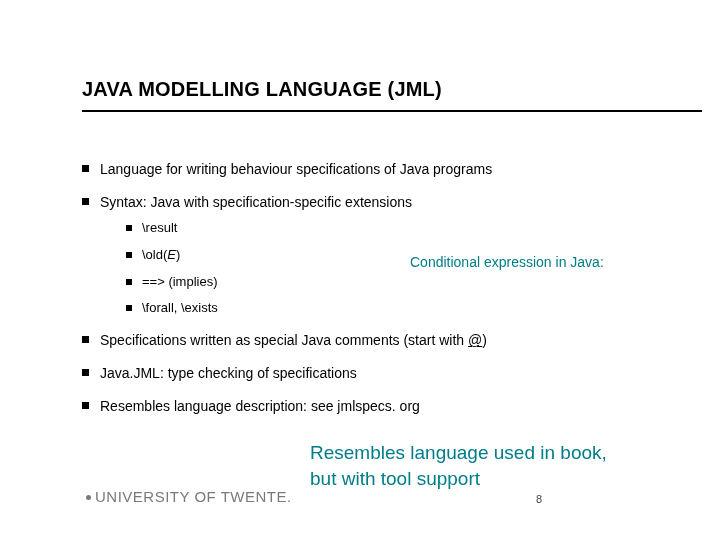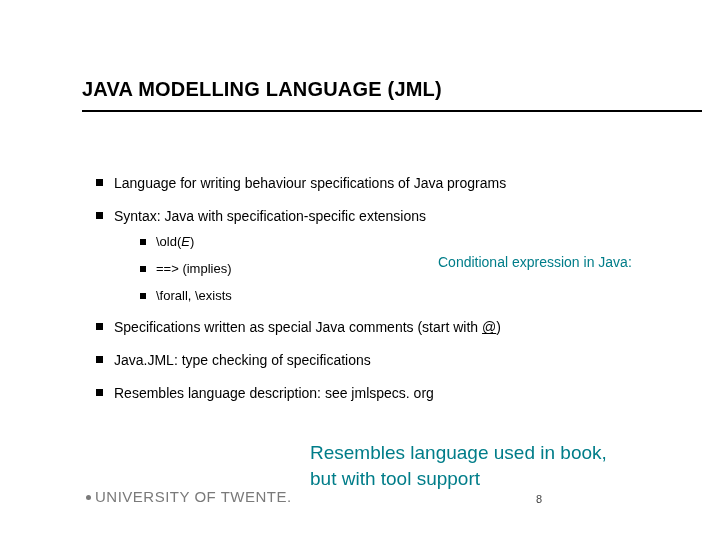--- a/index.html
+++ b/index.html
@@ -37,21 +37,21 @@
   }
   .content {
     position: absolute;
     top: 160px;
     left: 82px;
     width: 620px;
   }
   ul.outer {
     list-style: none;
     padding: 0;
-    margin: 14px;
+    margin: 0;
   }
   ul.outer > li {
     position: relative;
     padding-left: 18px;
     margin-bottom: 14px;
     font-size: 14px;
     line-height: 1.35;
   }
   ul.outer > li::before {
     content: "";
@@ -87,21 +87,20 @@
     font-style: italic;
   }
   .callout-right {
     position: absolute;
     top: 253px;
     left: 410px;
     width: 260px;
     font-size: 14px;
     color: #007d89;
     line-height: 1.35;
-    margin-left: 28px;
   }
   .sub {
     font-size: 10px;
     vertical-align: sub;
     position: relative;
     top: 2px;
   }
   .callout-bottom {
     position: absolute;
     top: 440px;
@@ -155,20 +154,23 @@
 
   <div class="content">
     <ul class="outer">
       <li>
         <span>Language for writing behaviour specifications of Java programs</span>
       </li>
       <li>
         <span>Syntax: Java with specification-specific extensions</span>
         <ul class="inner">
           <li>
+            <span>\result</span>
+          </li>
+          <li>
             <span><span>\old(</span><span class="italic">E</span><span>)</span></span>
           </li>
           <li>
             <span>==&gt; (implies)</span>
           </li>
           <li>
             <span>\forall, \exists</span>
           </li>
         </ul>
       </li>

